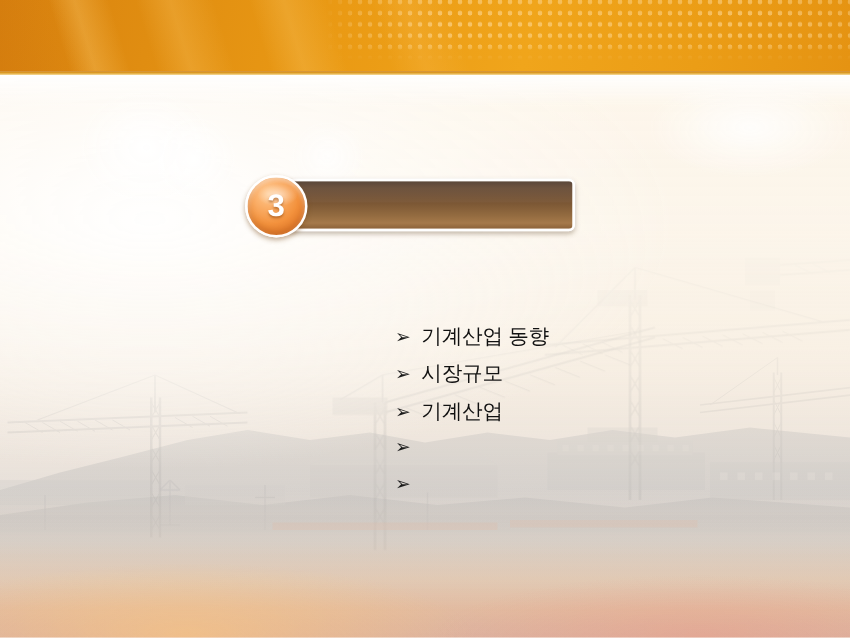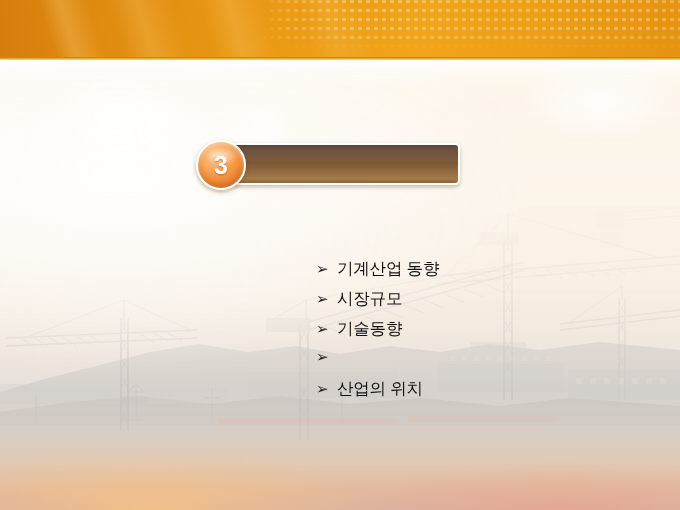--- a/index.html
+++ b/index.html
@@ -478,27 +478,26 @@
       <span class="bullet-label">기계산업 동향</span>
     </div>
 
     <div class="bullet-row">
       <span class="bullet-mark">➢</span>
       <span class="bullet-label">시장규모</span>
     </div>
 
     <div class="bullet-row">
       <span class="bullet-mark">➢</span>
-      <span class="bullet-label">기술동향</span>
+      <span class="bullet-label">기계산업</span>
     </div>
 
     <div class="bullet-row">
       <span class="bullet-mark">➢</span>
     </div>
 
     <div class="bullet-row">
       <span class="bullet-mark">➢</span>
-      <span class="bullet-label">산업의 위치</span>
     </div>
 
   </div>
 
 </div>
 
 </body></html>

